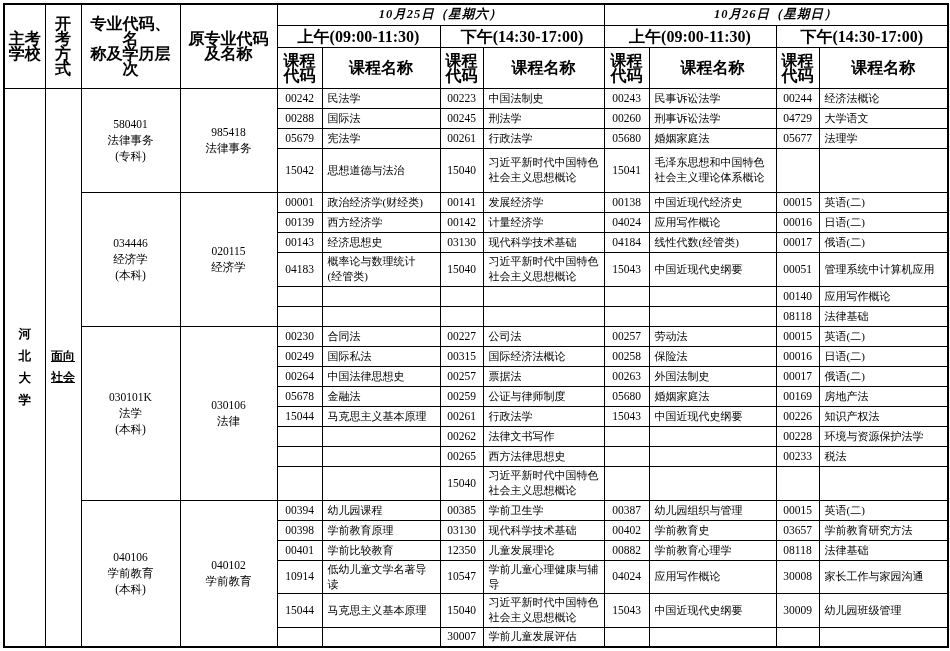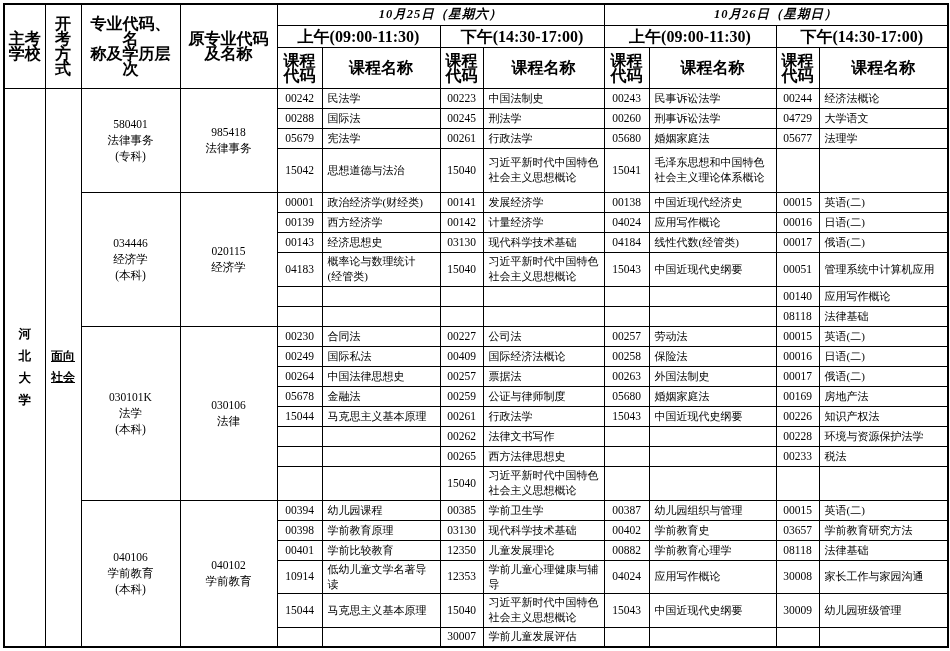--- a/index.html
+++ b/index.html
@@ -198,21 +198,21 @@
       <td class="c">00227</td>
         <td class="n">公司法</td>
       <td class="c">00257</td>
         <td class="n">劳动法</td>
       <td class="c">00015</td>
         <td class="n">英语(二)</td>
     </tr>
     <tr>
       <td class="c">00249</td>
         <td class="n">国际私法</td>
-      <td class="c">00409</td>
+      <td class="c">00315</td>
         <td class="n">国际经济法概论</td>
       <td class="c">00258</td>
         <td class="n">保险法</td>
       <td class="c">00016</td>
         <td class="n">日语(二)</td>
     </tr>
     <tr>
       <td class="c">00264</td>
         <td class="n">中国法律思想史</td>
       <td class="c">00257</td>
@@ -303,21 +303,21 @@
       <td class="c">12350</td>
         <td class="n">儿童发展理论</td>
       <td class="c">00882</td>
         <td class="n">学前教育心理学</td>
       <td class="c">08118</td>
         <td class="n">法律基础</td>
     </tr>
     <tr class="t32">
       <td class="c">10914</td>
         <td class="n">低幼儿童文学名著导读</td>
-      <td class="c">12353</td>
+      <td class="c">10547</td>
         <td class="n">学前儿童心理健康与辅导</td>
       <td class="c">04024</td>
         <td class="n">应用写作概论</td>
       <td class="c">30008</td>
         <td class="n">家长工作与家园沟通</td>
     </tr>
     <tr class="t34">
       <td class="c">15044</td>
         <td class="n">马克思主义基本原理</td>
       <td class="c">15040</td>

